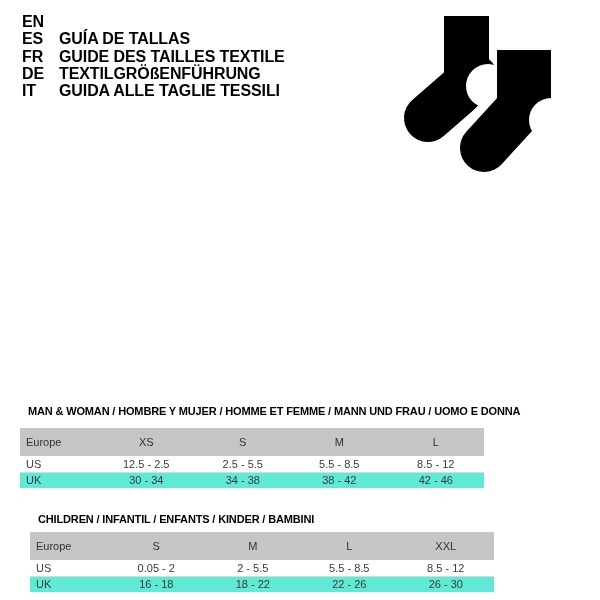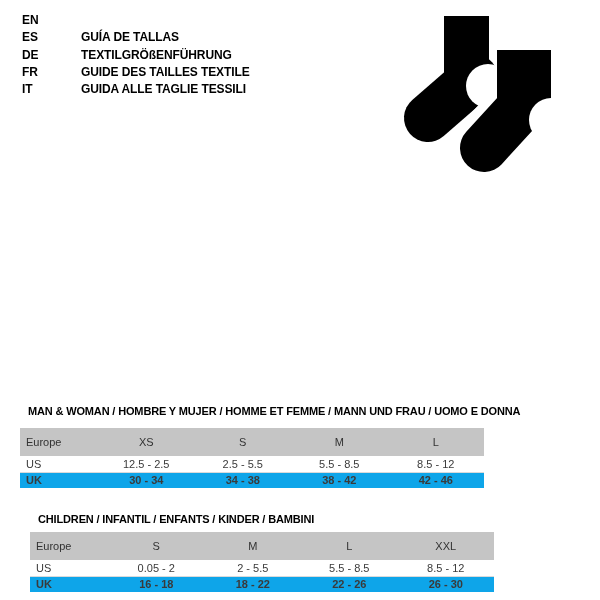--- a/index.html
+++ b/index.html
@@ -13,23 +13,22 @@
   .page { position: absolute; inset: 0; background: #fff; }
 
   
   .langs {
     position: absolute; left: 22px; top: 13px;
     list-style: none;
   }
   .langs li {
     display: flex; align-items: baseline;
     height: 17.3px;
-    font-size: 12px; font-weight: bold;
+    font-size: 16px; font-weight: bold;
     letter-spacing: -0.1px;
-    gap: 22px;
   }
   .lang-code { width: 37px; flex: 0 0 37px; }
   .lang-label { white-space: nowrap; }
 
   
   .category {
     position: absolute; left: 22px; top: 108px;
     font-size: 12.5px; font-weight: bold;
     letter-spacing: -0.1px; white-space: nowrap;
   }
@@ -56,42 +55,42 @@
   table.sizes th {
     background: #c5c5c5; color: #333;
     font-weight: normal; font-size: 11px;
     height: 16px; text-align: center; padding: 8px;
   }
   table.sizes th.first, table.sizes td.first {
     text-align: left; padding-left: 6px; width: 78px;
   }
   table.sizes td { height: 16px; text-align: center; padding: 0; }
   tr.row-us td { background: #ffffff; border-bottom: 1px solid #dadada; }
-  tr.row-uk td { background: #0ea5e9; font-weight: bold; }
+  tr.row-uk td { background: #5eead4; }
 </style>
 </head>
 <body>
 
 <div class="page">
 
   <ul class="langs">
     <li>
       <span class="lang-code">EN</span>
     </li>
     <li>
       <span class="lang-code">ES</span>
       <span class="lang-label">GUÍA DE TALLAS</span>
     </li>
     <li>
+      <span class="lang-code">FR</span>
+      <span class="lang-label">GUIDE DES TAILLES TEXTILE</span>
+    </li>
+    <li>
       <span class="lang-code">DE</span>
       <span class="lang-label">TEXTILGRÖßENFÜHRUNG</span>
-    </li>
-    <li>
-      <span class="lang-code">FR</span>
-      <span class="lang-label">GUIDE DES TAILLES TEXTILE</span>
     </li>
     <li>
       <span class="lang-code">IT</span>
       <span class="lang-label">GUIDA ALLE TAGLIE TESSILI</span>
     </li>
   </ul>
 
 
   <svg class="socks-svg" viewBox="390 8 180 172" xmlns="http://www.w3.org/2000/svg" aria-hidden="true">
 

